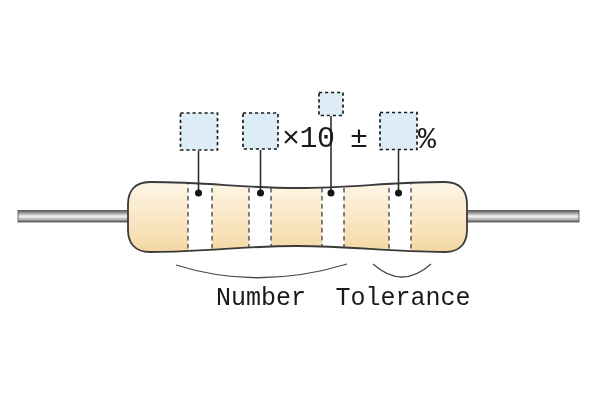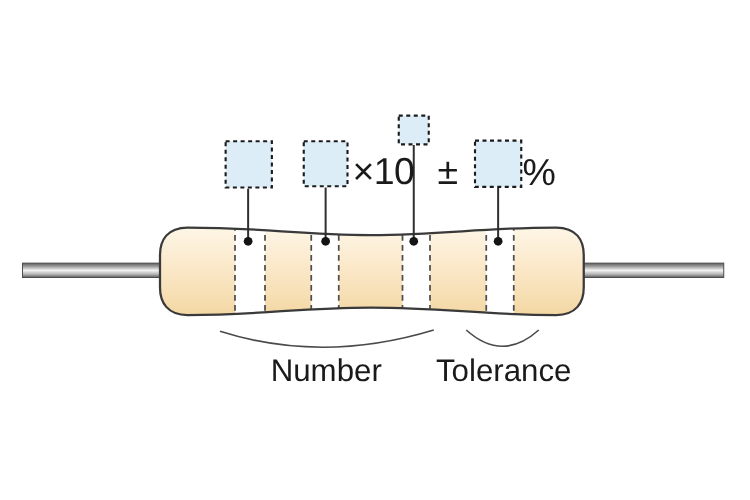--- a/index.html
+++ b/index.html
@@ -1,21 +1,21 @@
 <!DOCTYPE html>
 <html><head>
 <meta charset="utf-8">
 <style>
   html,body{margin:0;padding:0;background:#fff;}
   .stage{
     position:relative;
     width:600px;height:316px;
     background:#ffffff;
     overflow:hidden;
-    font-family:Liberation Sans, sans-serif;
+    font-family:Liberation Mono, monospace;
   }
   svg{display:block}
   text{fill:#1a1a1a;}
   .big-label{font-size:30px;letter-spacing:-0.5px;}
   .group-label{font-size:25px;text-anchor:middle;}
 </style>
 </head>
 <body>
 
 <div class="stage">

